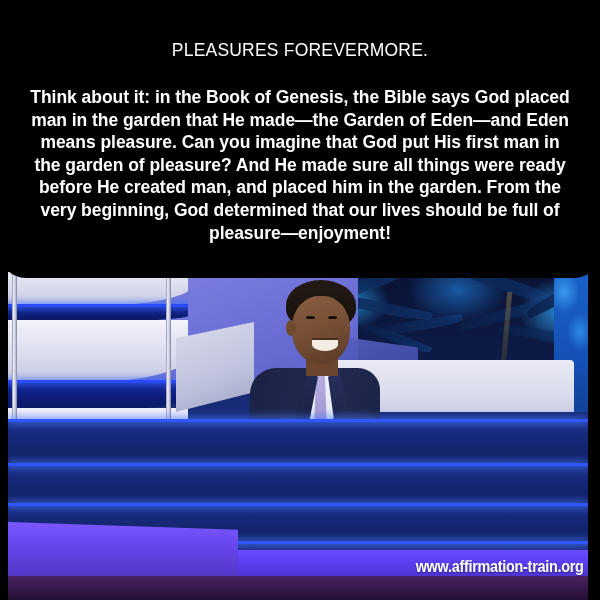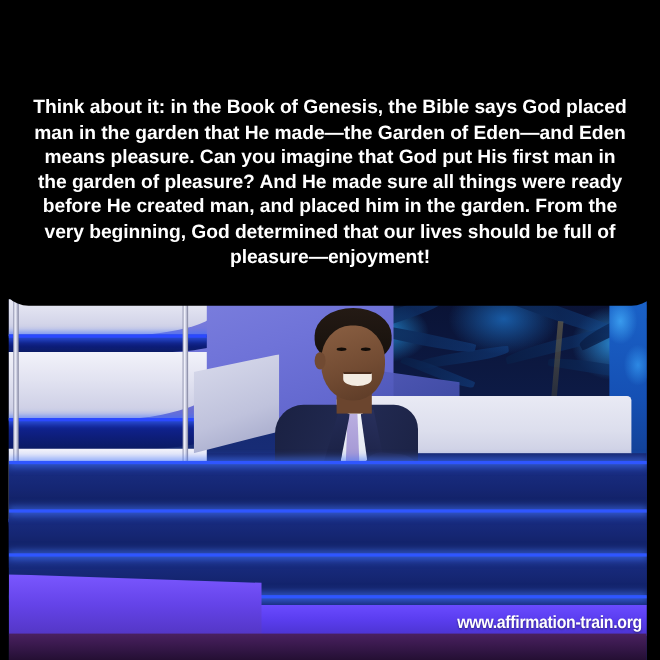--- a/index.html
+++ b/index.html
@@ -464,18 +464,19 @@
     <div class="step-led led3"></div>
     <div class="step st4"></div>
     <div class="step-led led4"></div>
 
     <div class="step-violet"></div>
     <div class="step-violet-left"></div>
     <div class="floor-band"></div>
   </div>
 
   <div id="overlay">
+    <div id="title">PLEASURES FOREVERMORE.</div>
     <div id="body-text">Think about it: in the Book of Genesis, the Bible says God placed man in the garden that He made—the Garden of Eden—and Eden means pleasure. Can you imagine that God put His first man in the garden of pleasure? And He made sure all things were ready before He created man, and placed him in the garden. From the very beginning, God determined that our lives should be full of pleasure—enjoyment!</div>
   </div>
 
   <div id="watermark">www.affirmation-train.org</div>
 
 </div>
 
 </body></html>

